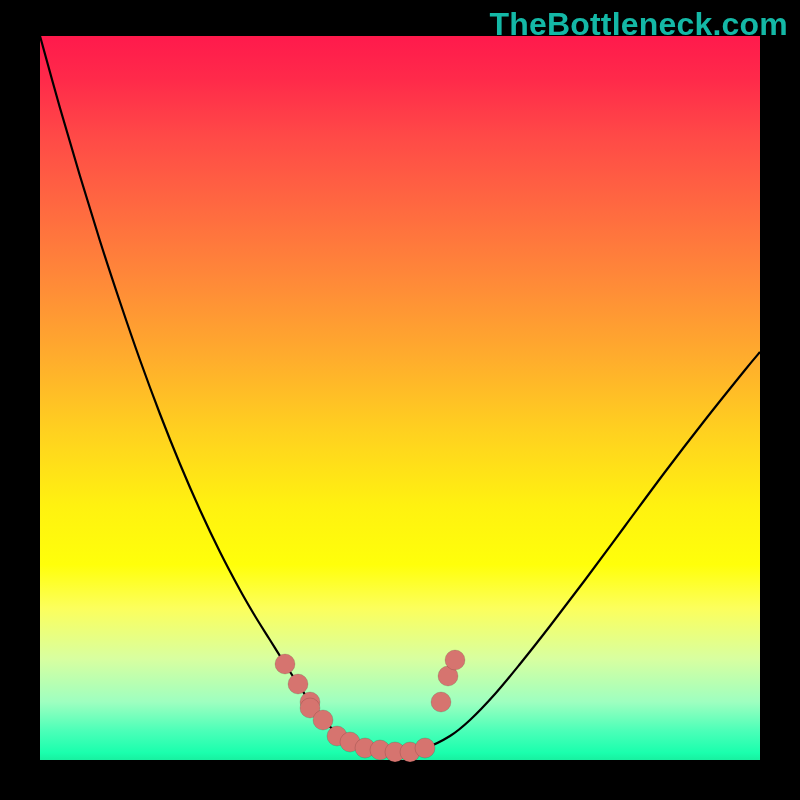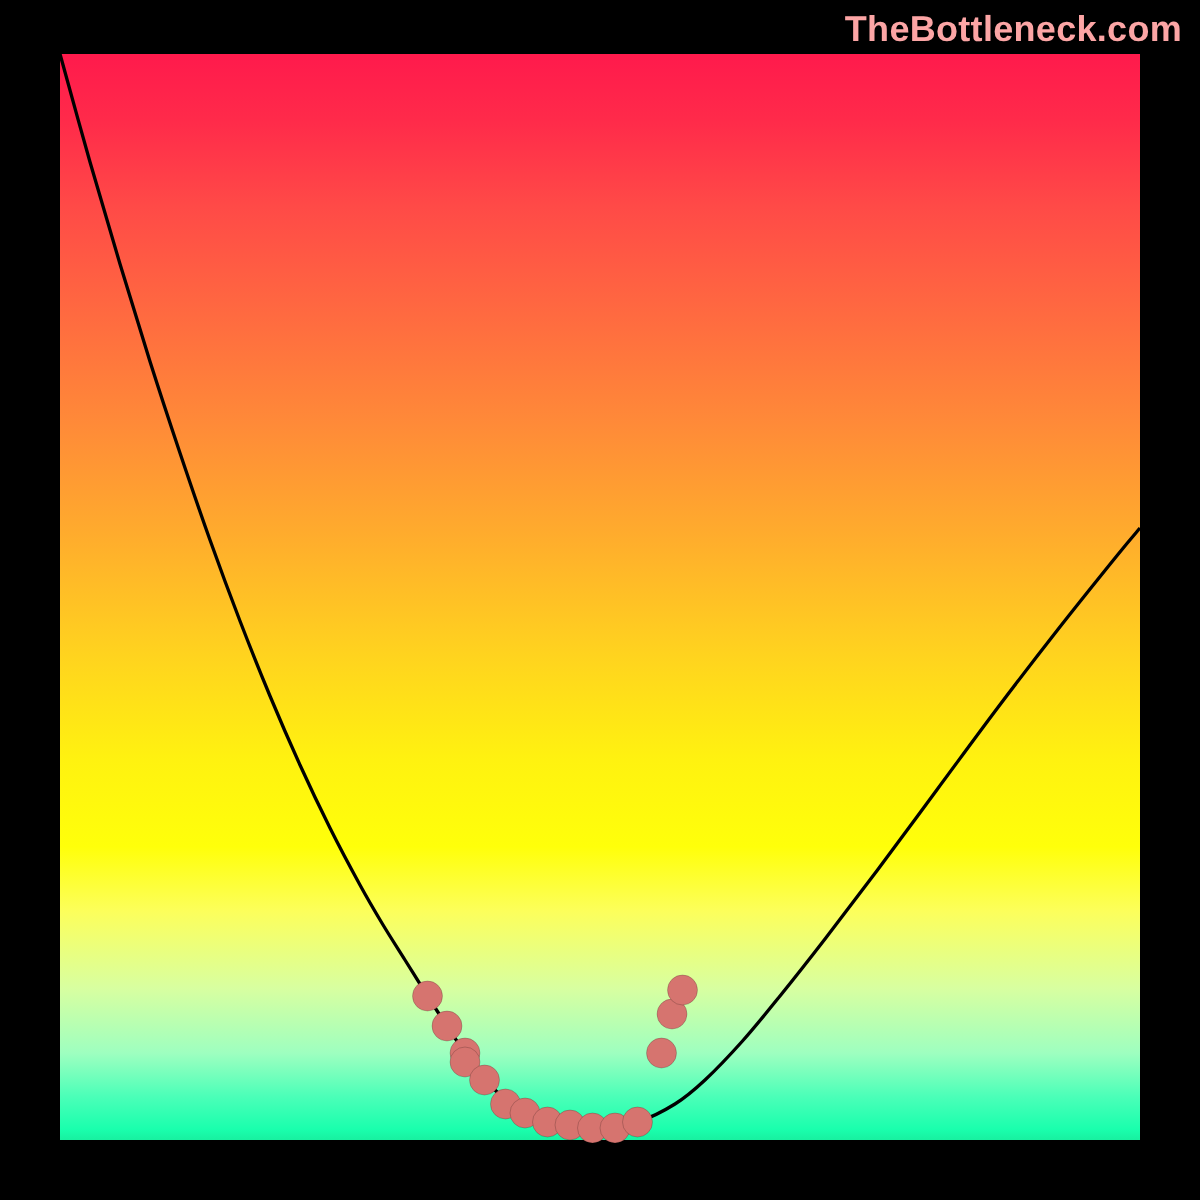--- a/index.html
+++ b/index.html
@@ -41,23 +41,23 @@
       #9effc0 92%,
       #4bffb8 96%,
       #1affad 99%,
       #18f0a0 100%
     );
   }
   .watermark {
     position: absolute;
     top: 6px;
     right: 12px;
-    font-size: 24px;
+    font-size: 32px;
     font-weight: 600;
-    color: #fca5a5;
+    color: #14b8a6;
     letter-spacing: 0.2px;
     user-select: none;
   }
   svg.curve {
     position: absolute;
     left: 0;
     top: 0;
     width: 720px;
     height: 724px;
     overflow: visible;

